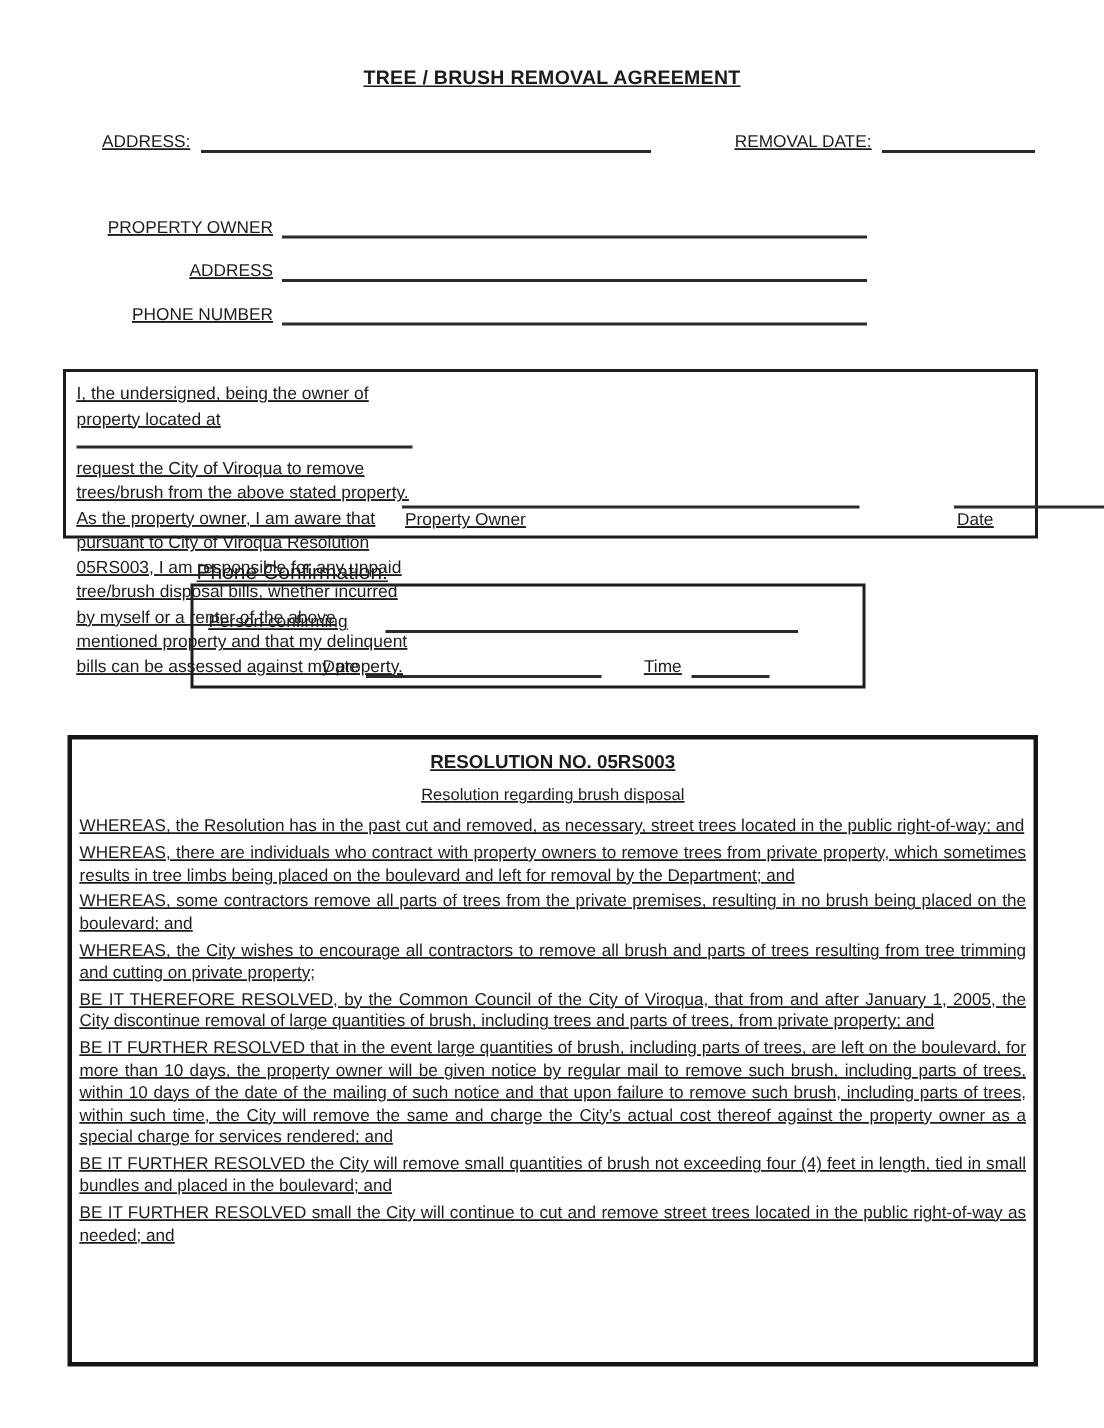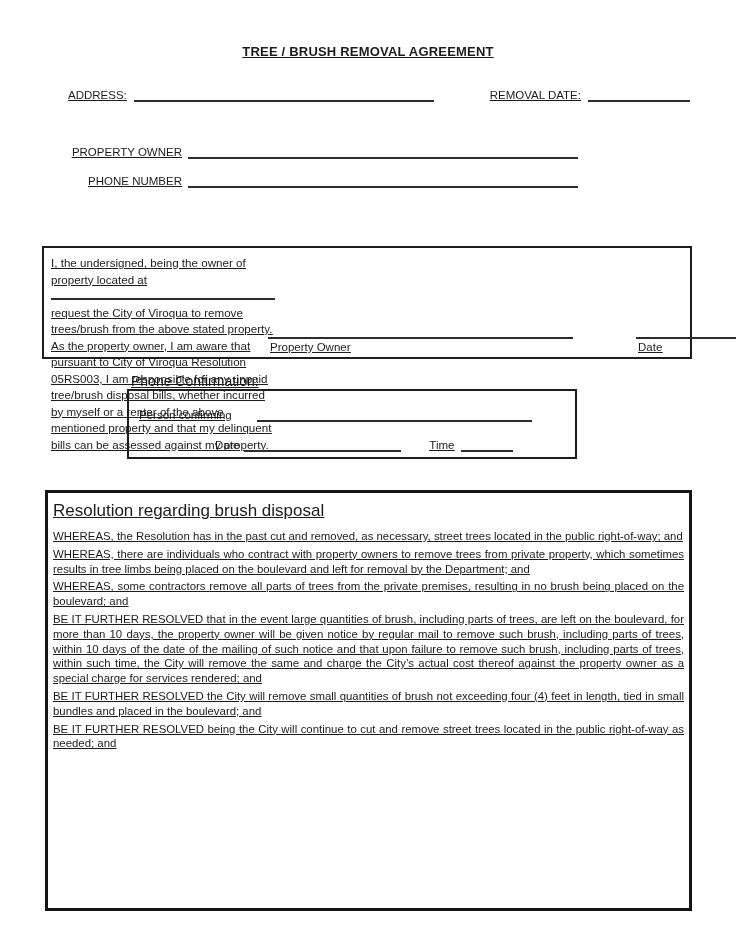--- a/index.html
+++ b/index.html
@@ -74,21 +74,21 @@
   .phone-row2 .blank-time { width: 52px; margin-left: 7px; }
 
   
   .resolution-box {
     position: absolute;
     top: 490px; left: 45px; width: 647px; min-height: 421px;
     border: 3px solid #161616;
     padding: 8px 5px 6px 5px;
   }
   .res-title { text-align: center; font-size: 12.5px; font-weight: bold; margin-bottom: 9px; }
-  .res-subtitle { font-size: 17px; margin-bottom: 8px; }
+  .res-subtitle { text-align: center; font-size: 11px; margin-bottom: 8px; }
   .res-para {
     font-size: 11.4px;
     line-height: 14.8px;
     text-align: justify;
     margin-bottom: 3px;
   }
 </style>
 </head>
 <body>
 
@@ -99,20 +99,24 @@
   <div class="top-row flex-end">
     <span class="lbl">ADDRESS:</span>
     <span class="blank blank-address"></span>
     <span class="lbl">REMOVAL DATE:</span>
     <span class="blank blank-removal"></span>
   </div>
 
   <div class="owner-fields">
     <div class="owner-row">
       <span class="lbl">PROPERTY OWNER</span>
+      <span class="blank"></span>
+    </div>
+    <div class="owner-row">
+      <span class="lbl">ADDRESS</span>
       <span class="blank"></span>
     </div>
     <div class="owner-row">
       <span class="lbl">PHONE NUMBER</span>
       <span class="blank"></span>
     </div>
   </div>
 
   <div class="agreement-box">
     <div class="agreement-text"><span>I, the undersigned, being the owner of property located at</span><span class="inline-blank"></span>
@@ -137,22 +141,25 @@
     </div>
     <div class="phone-row2">
       <span class="lbl date-lbl">Date</span>
       <span class="blank blank-date"></span>
       <span class="lbl time-lbl">Time</span>
       <span class="blank blank-time"></span>
     </div>
   </div>
 
   <div class="resolution-box">
+    <div class="res-title">RESOLUTION NO. 05RS003</div>
     <div class="res-subtitle">Resolution regarding brush disposal</div>
     <p class="res-para">WHEREAS, the Resolution has in the past cut and removed, as necessary, street trees located in the public right-of-way; and</p>
     <p class="res-para">WHEREAS, there are individuals who contract with property owners to remove trees from private property, which sometimes results in tree limbs being placed on the boulevard and left for removal by the Department; and</p>
     <p class="res-para">WHEREAS, some contractors remove all parts of trees from the private premises, resulting in no brush being placed on the boulevard; and</p>
+    <p class="res-para">WHEREAS, the City wishes to encourage all contractors to remove all brush and parts of trees resulting from tree trimming and cutting on private property;</p>
+    <p class="res-para">BE IT THEREFORE RESOLVED, by the Common Council of the City of Viroqua, that from and after January 1, 2005, the City discontinue removal of large quantities of brush, including trees and parts of trees, from private property; and</p>
     <p class="res-para">BE IT FURTHER RESOLVED that in the event large quantities of brush, including parts of trees, are left on the boulevard, for more than 10 days, the property owner will be given notice by regular mail to remove such brush, including parts of trees, within 10 days of the date of the mailing of such notice and that upon failure to remove such brush, including parts of trees, within such time, the City will remove the same and charge the City’s actual cost thereof against the property owner as a special charge for services rendered; and</p>
     <p class="res-para">BE IT FURTHER RESOLVED the City will remove small quantities of brush not exceeding four (4) feet in length, tied in small bundles and placed in the boulevard; and</p>
-    <p class="res-para">BE IT FURTHER RESOLVED being the City will continue to cut and remove street trees located in the public right-of-way as needed; and</p>
+    <p class="res-para">BE IT FURTHER RESOLVED small the City will continue to cut and remove street trees located in the public right-of-way as needed; and</p>
   </div>
 
 </div>
 
 </body></html>

